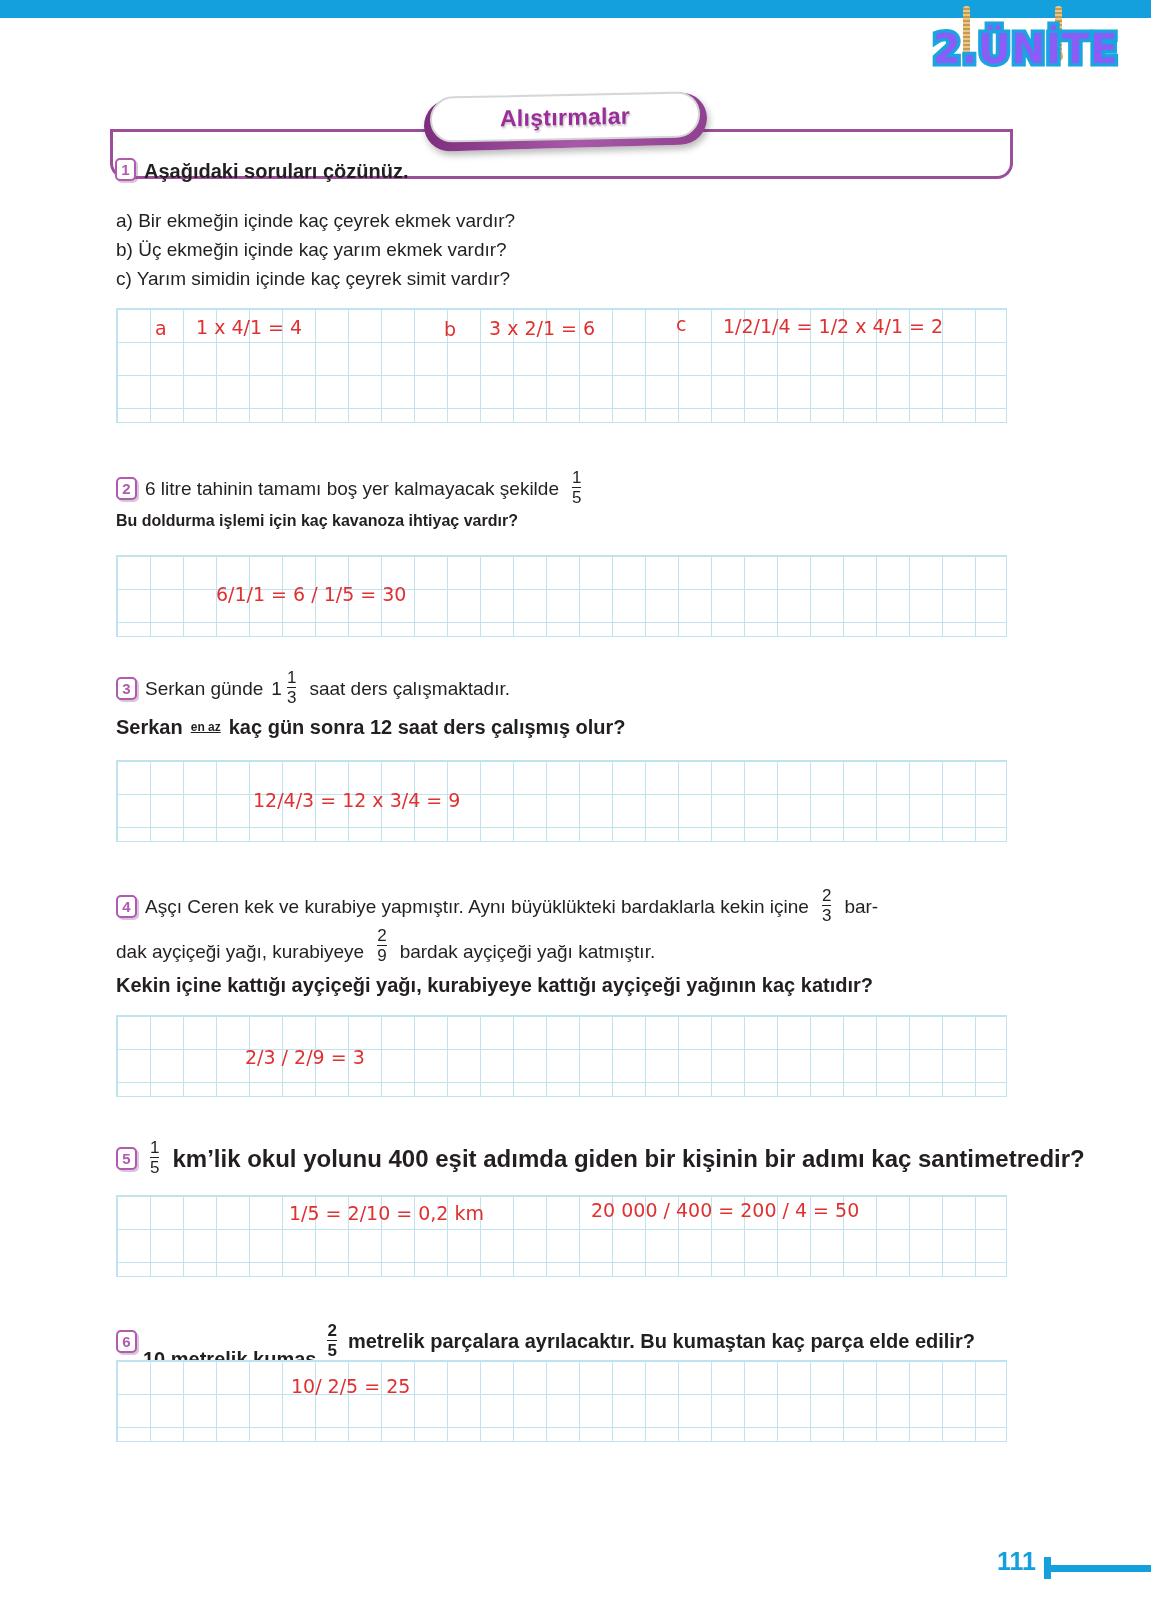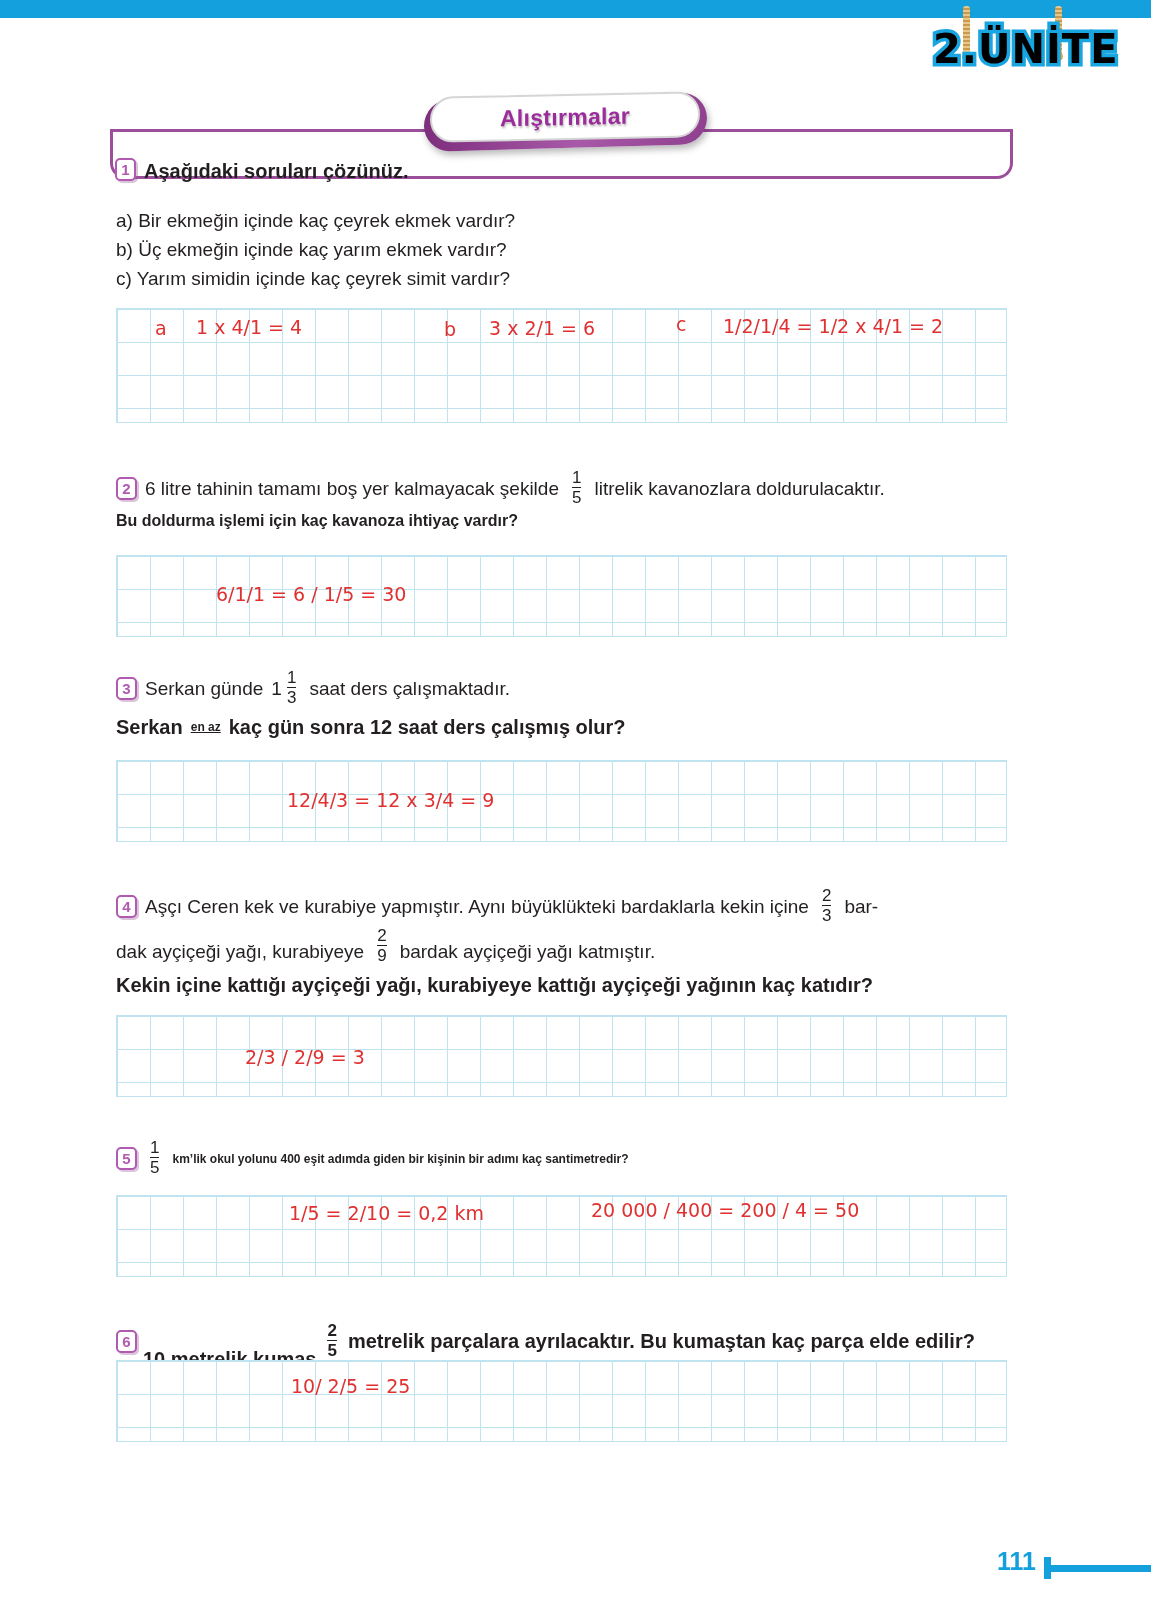--- a/index.html
+++ b/index.html
@@ -58,21 +58,21 @@
   .unit-text {
     position: absolute;
     top: 26px;
     left: 0;
     width: 160px;
     text-align: right;
     font-family: "DejaVu Sans", sans-serif;
     font-weight: bold;
     font-size: 40px;
     letter-spacing: 1px;
-    color: #000000;
+    color: #8b5cf6;
     -webkit-text-stroke: 7px #18a5e0;
     paint-order: stroke fill;
     text-shadow:
       -1px 0 #18a5e0, 1px 0 #18a5e0,
       0 -1px #18a5e0, 0 1px #18a5e0;
   }
 
   
   .frame {
     position: absolute;
@@ -274,21 +274,20 @@
 <div class="ans" style="left:676px; top:313px;">c</div>
 <div class="ans" style="left:723px; top:315px;">1/2/1/4 = 1/2 x 4/1 = 2</div>
 
 <div class="qrow" style="left:116px; top:470px; align-items:center;">
   <span class="qnum">2</span>
   <span class="qtext">6 litre tahinin tamamı boş yer kalmayacak şekilde</span>
   <span class="frac">
     <span class="num">1</span>
     <span class="den">5</span>
   </span>
-  <span class="qtext">litrelik kavanozlara doldurulacaktır.</span>
 </div>
 <div class="qrow" style="left:116px; top:508px;">
   <span class="qtext bold" style="font-size:16px;">Bu doldurma işlemi için kaç kavanoza ihtiyaç vardır?</span>
 </div>
 <div class="grid" style="left:116px; top:555px; width:891px; height:82px;"></div>
 <div class="ans" style="left:216px; top:583px;">6/1/1 = 6 / 1/5 = 30</div>
 
 <div class="qrow" style="left:116px; top:670px; align-items:center;">
   <span class="qnum">3</span>
   <span class="qtext">Serkan günde</span>
@@ -300,21 +299,21 @@
     </span>
   </span>
   <span class="qtext">saat ders çalışmaktadır.</span>
 </div>
 <div class="qrow" style="left:116px; top:714px;align-items:center;">
   <span class="bold" style="font-size:20px;">Serkan </span>
     <span class="bold ul" style="font-size:12px;">en az</span>
     <span class="bold" style="font-size:20px;"> kaç gün sonra 12 saat ders çalışmış olur?</span>
 </div>
 <div class="grid" style="left:116px; top:760px; width:891px; height:82px;"></div>
-<div class="ans" style="left:253px; top:789px;margin-left:34px;">12/4/3 = 12 x 3/4 = 9</div>
+<div class="ans" style="left:253px; top:789px;">12/4/3 = 12 x 3/4 = 9</div>
 
 <div class="qrow" style="left:116px; top:888px; align-items:center;">
   <span class="qnum">4</span>
   <span class="qtext">Aşçı Ceren kek ve kurabiye yapmıştır. Aynı büyüklükteki bardaklarla kekin içine</span>
   <span class="frac">
     <span class="num">2</span>
     <span class="den">3</span>
   </span>
   <span class="qtext">bar-</span>
 </div>
@@ -331,21 +330,21 @@
 </div>
 <div class="grid" style="left:116px; top:1015px; width:891px; height:82px;"></div>
 <div class="ans" style="left:245px; top:1046px;">2/3 / 2/9 = 3</div>
 
 <div class="qrow" style="left:116px; top:1140px; align-items:center;">
   <span class="qnum">5</span>
   <span class="frac">
     <span class="num">1</span>
     <span class="den">5</span>
   </span>
-  <span class="qtext bold" style="font-size:12px;">km’lik okul yolunu 400 eşit adımda giden bir kişinin bir adımı kaç santimetredir?</span>
+  <span class="qtext bold" style="font-size:24px;">km’lik okul yolunu 400 eşit adımda giden bir kişinin bir adımı kaç santimetredir?</span>
 </div>
 <div class="grid" style="left:116px; top:1195px; width:891px; height:82px;"></div>
 <div class="ans" style="left:289px; top:1202px;">1/5 = 2/10 = 0,2 km</div>
 <div class="ans" style="left:591px; top:1199px;">20 000 / 400 = 200 / 4 = 50</div>
 
 <div class="qrow" style="left:116px; top:1310px; align-items:center; gap:6px;">
   <span class="qnum">6</span>
   <span class="qtext bold" style="font-size:20px;margin-top:36px;">10 metrelik kumaş</span>
   <span class="frac">
     <span class="num" style="font-weight:bold;">2</span>

